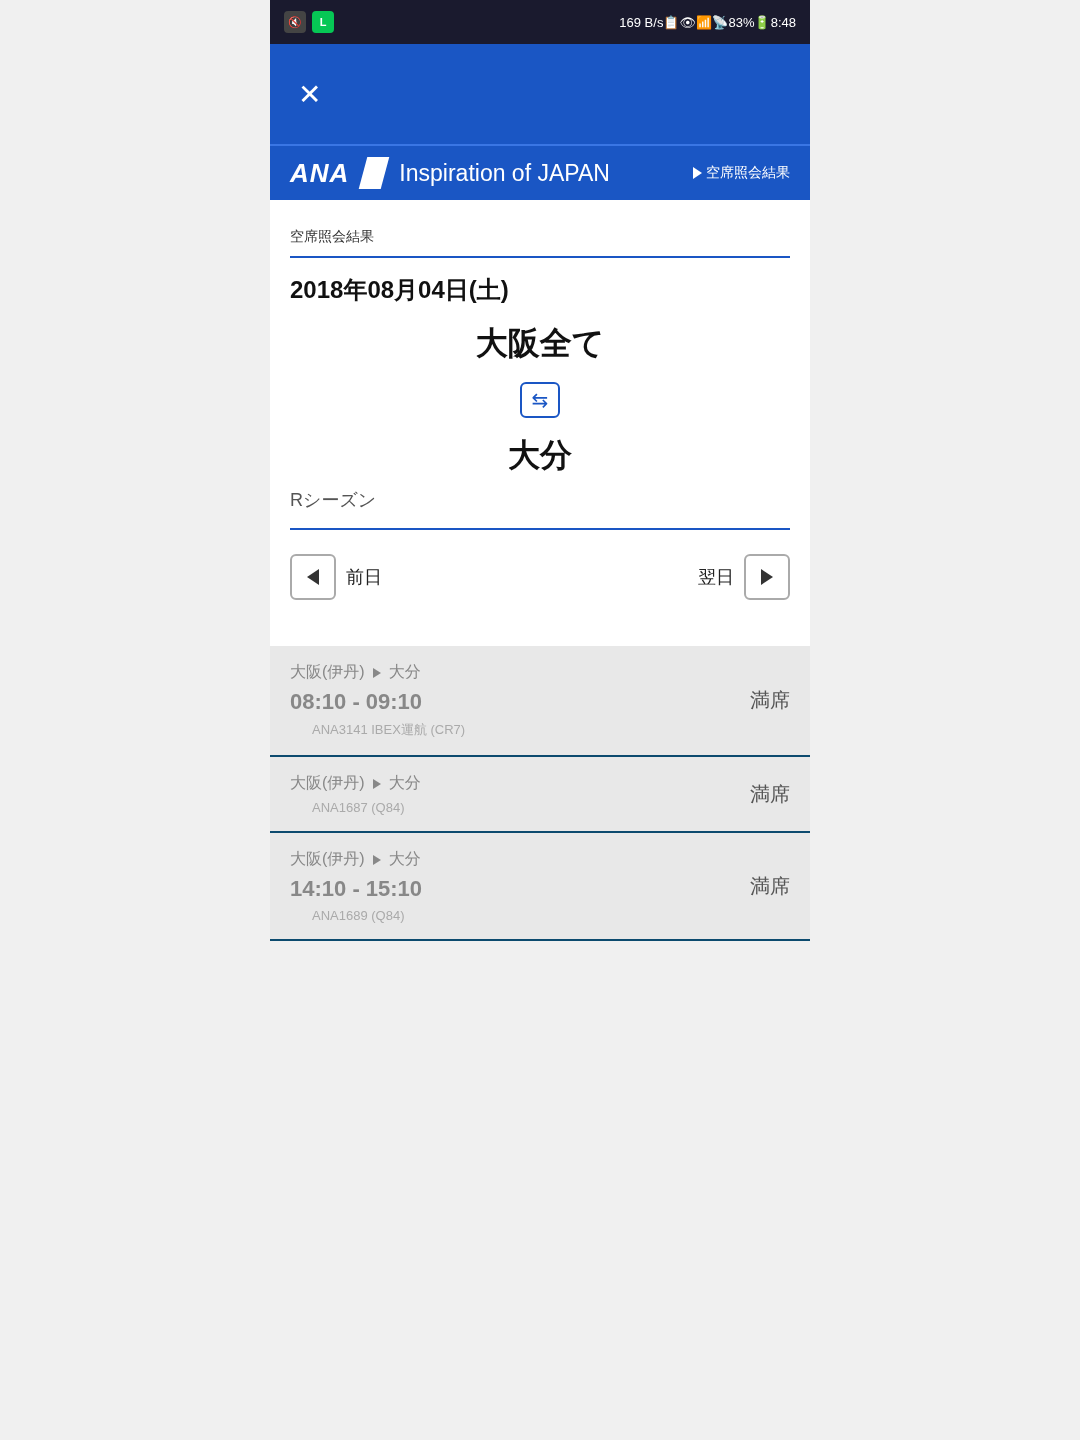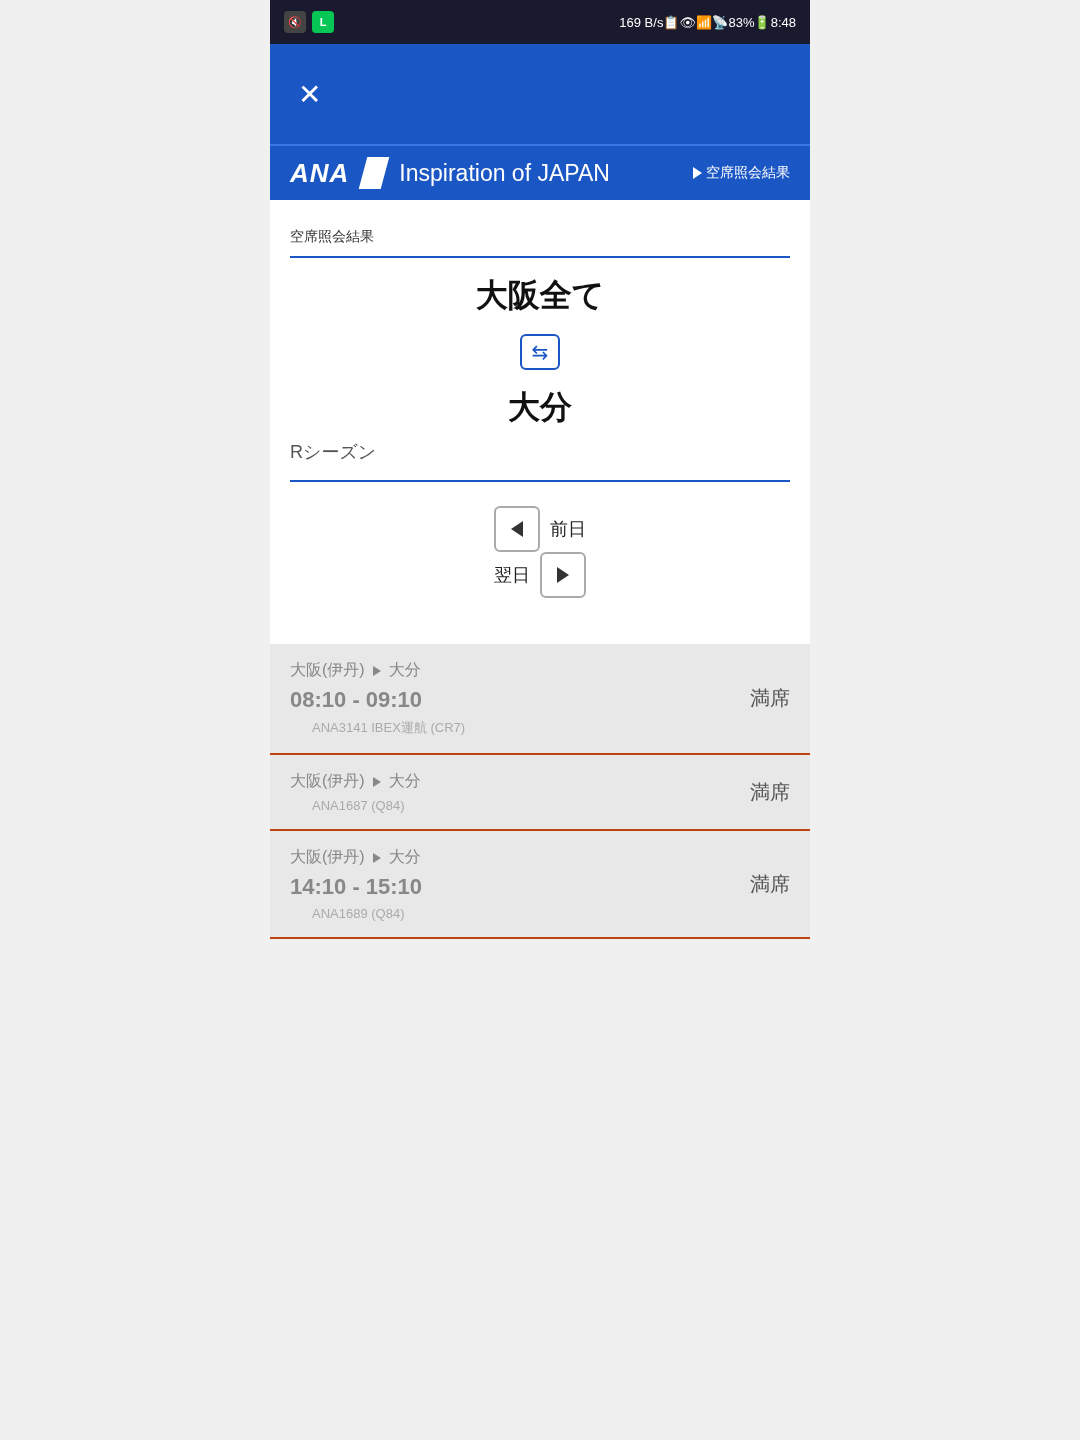--- a/index.html
+++ b/index.html
@@ -170,21 +170,20 @@
       border-bottom: 2px solid #1a56c4;
     }
 
     
     .day-nav {
       display: flex;
       align-items: center;
       justify-content: space-between;
       margin-bottom: 10px;
       padding: 8px 0;
-      flex-direction: column;
     }
     .day-nav-left, .day-nav-right {
       display: flex;
       align-items: center;
       gap: 10px;
     }
     .nav-arrow-btn {
       width: 46px;
       height: 46px;
       border: 2px solid #aaa;
@@ -211,21 +210,21 @@
       font-size: 18px;
       color: #222;
     }
 
     
     .flights-section {
       background: #f0f0f0;
     }
     .flight-card {
       background: #e8e8e8;
-      border-bottom: 2px solid #c2410c;
+      border-bottom: 2px solid #0c4a6e;
       padding: 16px 20px;
       display: flex;
       align-items: center;
       justify-content: space-between;
     }
     .flight-info {
       flex: 1;
     }
     .flight-route {
       font-size: 16px;
@@ -291,20 +290,21 @@
   </div>
   <div class="ana-top-link">
     <span class="triangle-right"></span>
     <span>空席照会結果</span>
   </div>
 </div>
 
 <div class="content">
   <div class="page-subtitle">空席照会結果</div>
 
+  <div class="flight-date">2018年08月04日(土)</div>
 
   <div class="route-row">
     <span class="route-from">大阪全て</span>
     <div class="swap-btn">
       <span class="swap-arrows">⇆</span>
     </div>
     <span class="route-to">大分</span>
   </div>
 
   <div class="season-label">Rシーズン</div>

